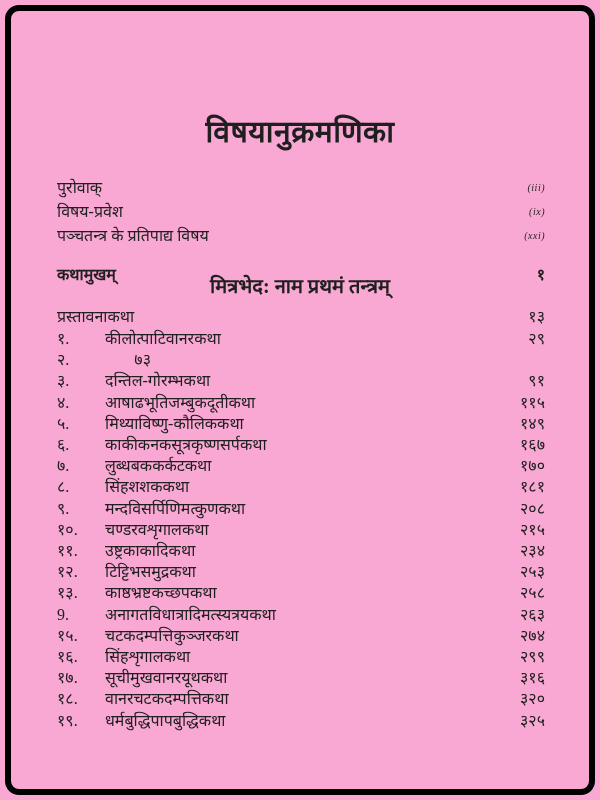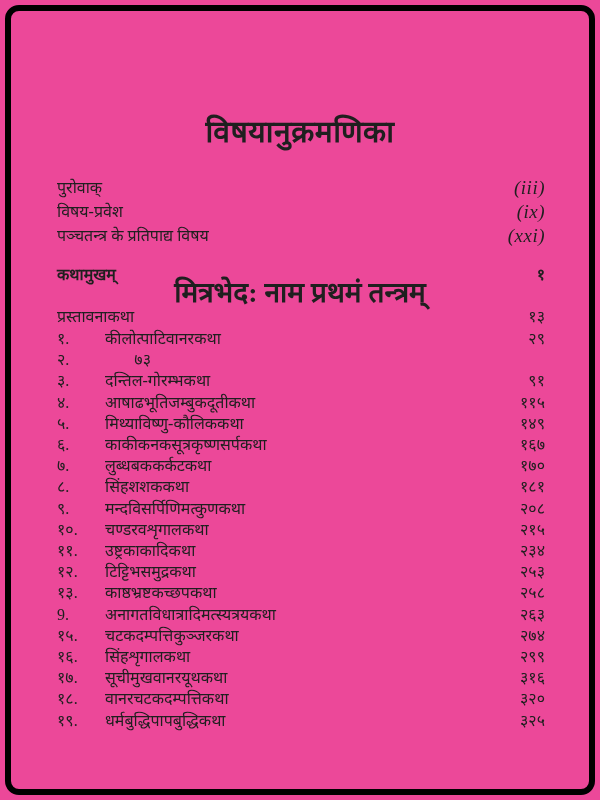--- a/index.html
+++ b/index.html
@@ -3,46 +3,46 @@
 <meta charset="utf-8">
 <style>
   html,body{margin:0;padding:0;}
   body{
     width:600px;height:800px;position:relative;
     background:#ffffff;
     font-family:"Liberation Serif","DejaVu Serif",serif;
     color:#1f1f1f;
     overflow:hidden;
   }
-  .page{position:absolute;inset:0;background:#ec4899;}
+  .page{position:absolute;inset:0;background:#f9a8d4;}
   .frame{
     position:absolute;inset:5px;
     border:6px solid #000000;
     border-radius:14px;
     pointer-events:none;
   }
   .title{
     position:absolute;top:110px;left:0;right:0;
     text-align:center;
     font-size:30px;font-weight:bold;
     letter-spacing:0.5px;
     margin:0;
   }
   .block{position:absolute;left:57px;right:55px;}
   .row{display:flex;align-items:flex-start;line-height:24px;font-size:16px;}
   .row .label{flex:0 1 auto;}
   .row .spacer{flex:1 1 auto;}
   .pg{flex:0 0 auto;text-align:right;min-width:46px;white-space:nowrap;}
-  .roman{font-style:italic;font-size:19px;letter-spacing:0.5px;}
+  .roman{font-style:italic;font-size:10px;letter-spacing:0.5px;}
   .front{top:176px;}
   .katha{top:249px;font-weight:bold;margin-top:15px;}
   .katha .row{line-height:22px;}
   .section-heading{
     position:absolute;top:272px;left:0;right:0;
-    text-align:center;font-size:28px;font-weight:bold;margin:0;
+    text-align:center;font-size:20px;font-weight:bold;margin:0;
   }
   .prastavana{top:306px;}
   .prastavana .row{line-height:21px;}
   .entries{top:328px;}
   .entry{display:flex;align-items:baseline;line-height:21.2px;font-size:16px;}
   .entry .num{flex:0 0 48px;}
   .entry .etitle{flex:1 1 auto;}
 </style>
 </head>
 <body>

